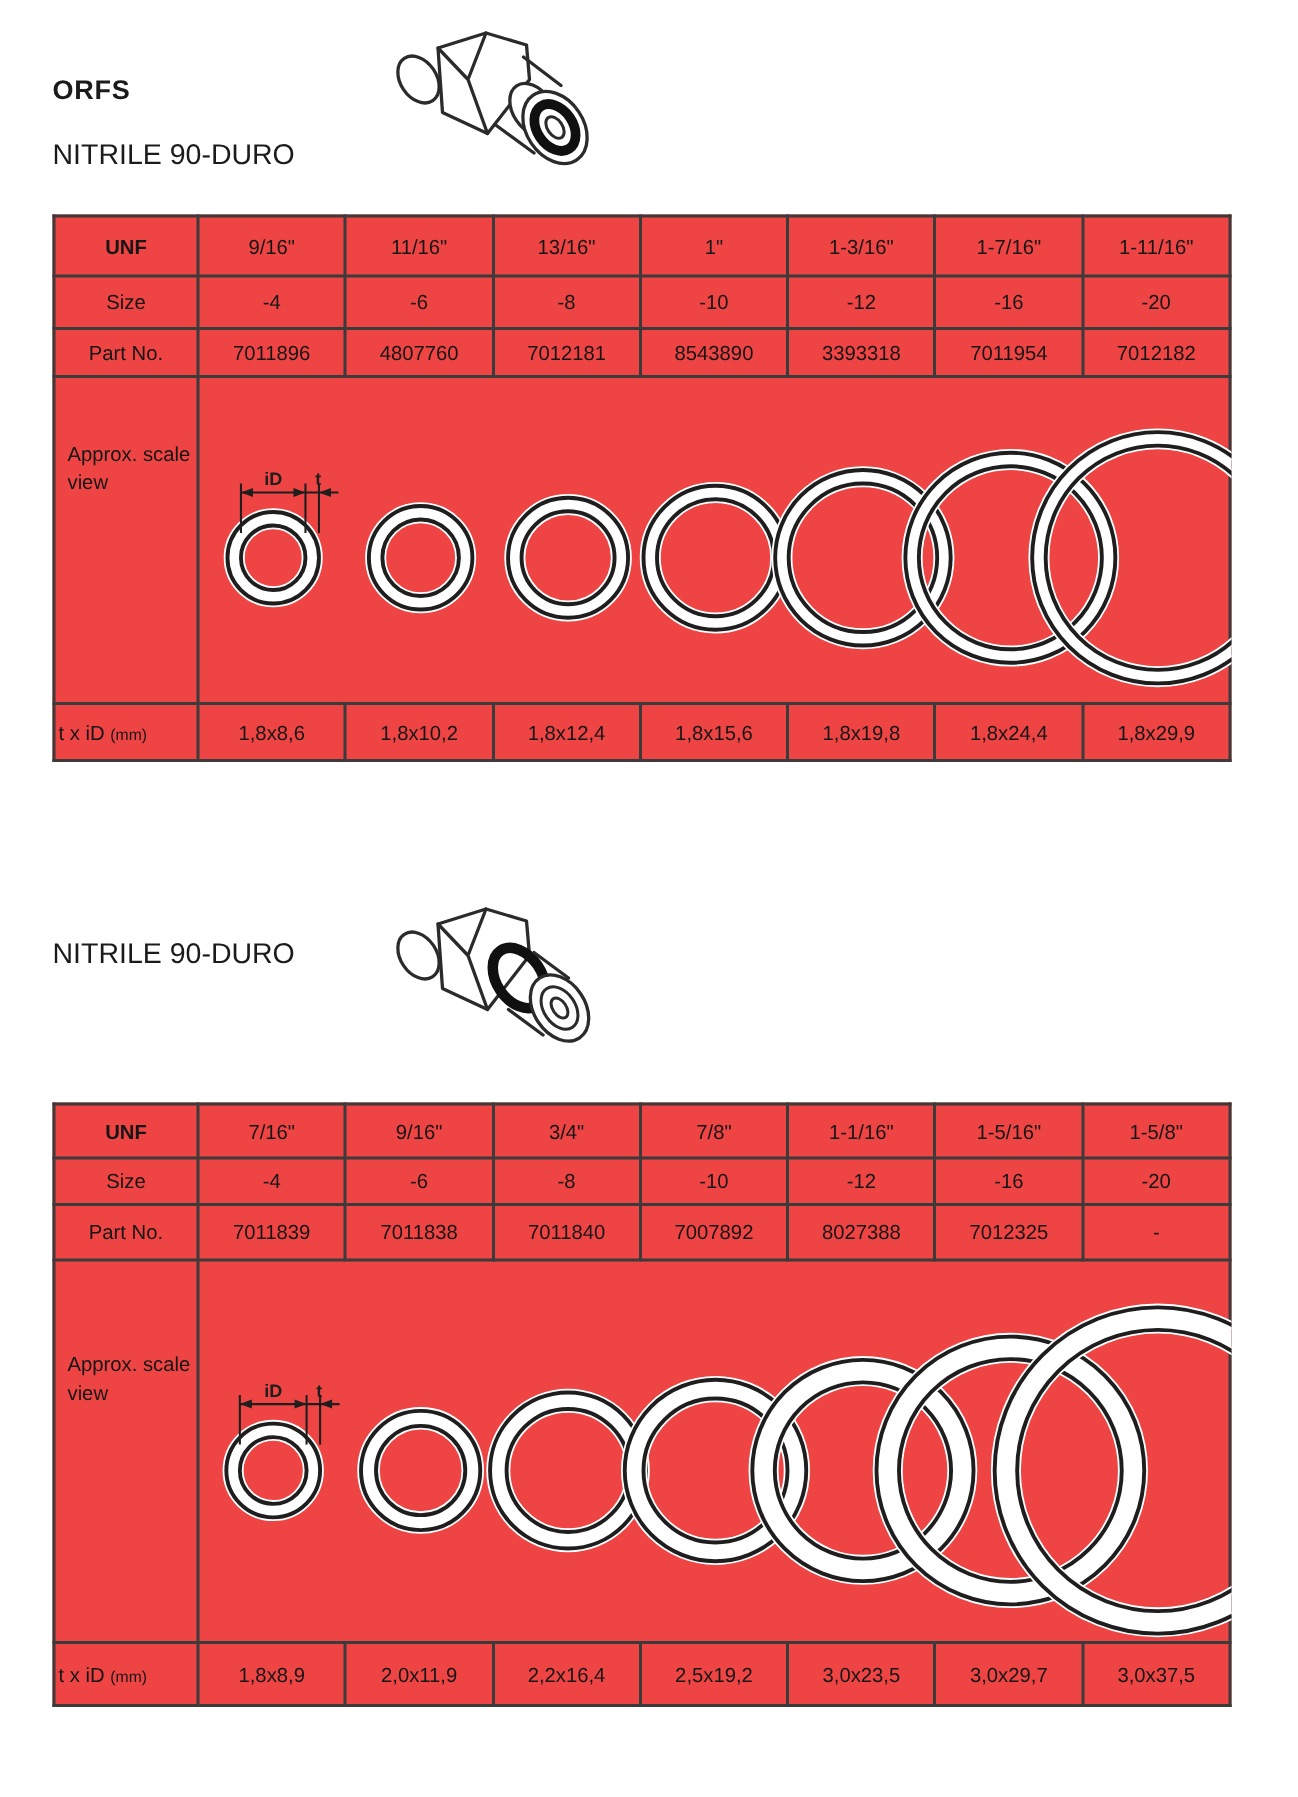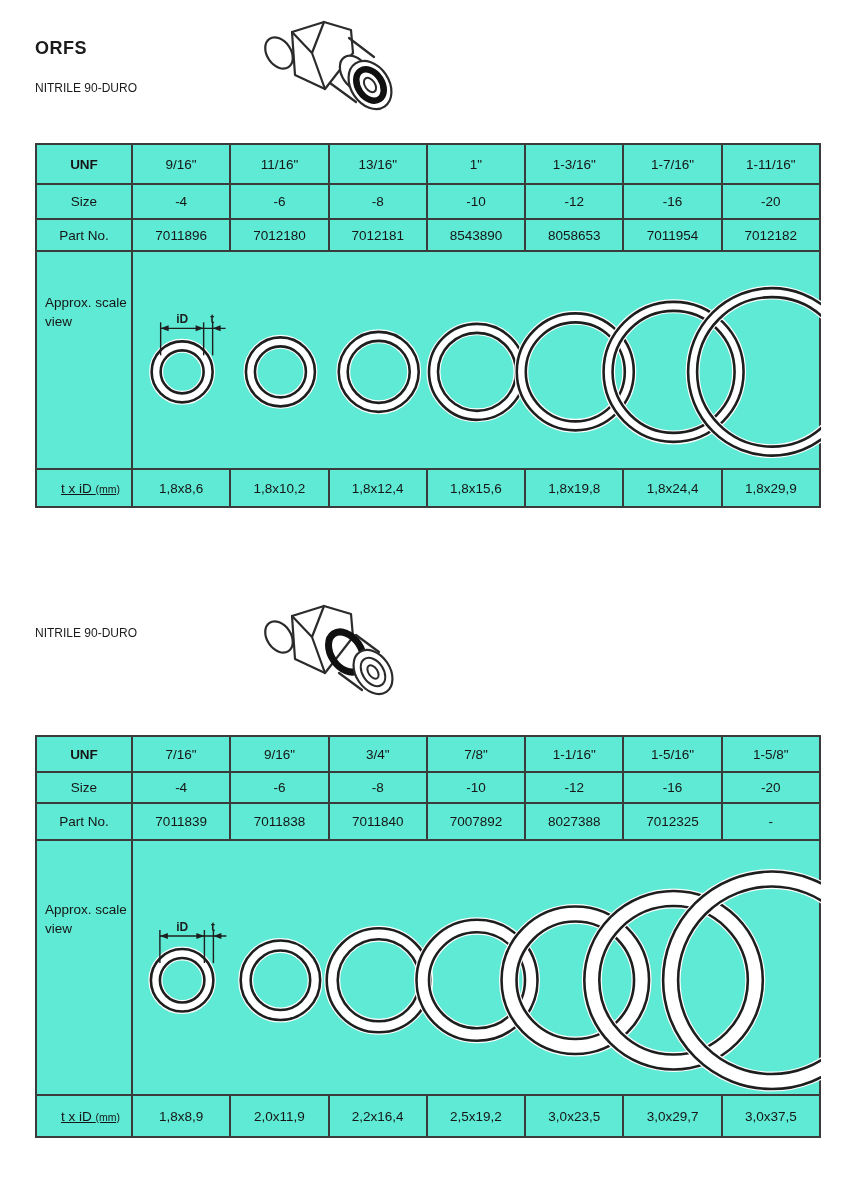--- a/index.html
+++ b/index.html
@@ -5,29 +5,29 @@
   html,body{margin:0;padding:0;background:#ffffff;}
   .page{
     position:relative;
     width:865px;height:1198px;
     background:#ffffff;
     font-family:"Liberation Sans", sans-serif;
     color:#1b1b1b;
     overflow:hidden;
   }
   .sec-title-block{position:absolute;left:35px;width:220px;}
-  .sec-title{font-size:18px;font-weight:bold;letter-spacing:0.5px;margin:0 0 22px 0;}
-  .sec-subtitle{font-size:12px;font-weight:normal;margin:0;}
+  .sec-title{font-size:18px;font-weight:bold;letter-spacing:0.5px;margin:12px 0 22px 0;}
+  .sec-subtitle{font-size:19px;font-weight:normal;margin:0;}
   .fitting{position:absolute;}
   .spec-table{
     position:absolute;left:35px;
     border-collapse:collapse;
     table-layout:fixed;
     width:786px;
-    background:#5eead4;
+    background:#ef4444;
   }
   .spec-table td,.spec-table th{
     border:2px solid #3b3b3b;
     text-align:center;
     font-size:13.5px;
     font-weight:normal;
     padding:0;
     color:#161616;
   }
   .spec-table th.lbl-unf{font-weight:bold;font-size:13.5px;}
@@ -35,21 +35,21 @@
     text-align:left;
     vertical-align:top;
     padding:42px 4px 0 8px;
     line-height:1.4;
     font-size:13.5px;
     margin-left:24px;
   }
   .t-stor .scale-label{padding-top:60px;}
   .spec-table .scale-cell{padding:0;vertical-align:top;margin-left:27px;}
   .spec-table .scale-cell svg{display:block;}
-  .spec-table .txid-label{text-align:left;padding-left:24px;white-space:nowrap;text-decoration:underline;}
+  .spec-table .txid-label{text-align:left;padding-left:2px;white-space:nowrap;}
   .spec-table .txid-label .unit{font-size:10.5px;}
   
   .t-orfs tr.row-unf{height:40px}
   .t-orfs tr.row-size{height:35px}
   .t-orfs tr.row-part{height:32px}
   .t-orfs tr.row-scale{height:218px}
   .t-orfs tr.row-txid{height:38px}
   .t-stor tr.row-unf{height:36px}
   .t-stor tr.row-size{height:31px}
   .t-stor tr.row-part{height:37px}
@@ -113,24 +113,24 @@
           <td>-6</td>
           <td>-8</td>
           <td>-10</td>
           <td>-12</td>
           <td>-16</td>
           <td>-20</td>
         </tr>
         <tr class="row-part">
           <td>Part No.</td>
           <td>7011896</td>
-          <td>7012180</td>
+          <td>4807760</td>
           <td>7012181</td>
           <td>8543890</td>
-          <td>8058653</td>
+          <td>3393318</td>
           <td>7011954</td>
           <td>7012182</td>
         </tr>
         <tr class="row-scale">
           <td class="scale-label">Approx. scale view</td>
           <td class="scale-cell" colspan="7">
             <svg width="688" height="214">
               <path d="M18.642857142857146,119.84000000000002 a30.5,30.5 0 1,0 61,0 a30.5,30.5 0 1,0 -61,0 Z M27.642857142857146,119.84000000000002 a21.5,21.5 0 1,0 43,0 a21.5,21.5 0 1,0 -43,0 Z" fill="#ffffff" fill-rule="evenodd" stroke="#ffffff" stroke-width="5"></path>
               <circle cx="49.142857142857146" cy="119.84000000000002" r="30.5" fill="none" stroke="#1e1e1e" stroke-width="2.6"></circle>
               <circle cx="49.142857142857146" cy="119.84000000000002" r="21.5" fill="none" stroke="#1e1e1e" stroke-width="2.6"></circle>

